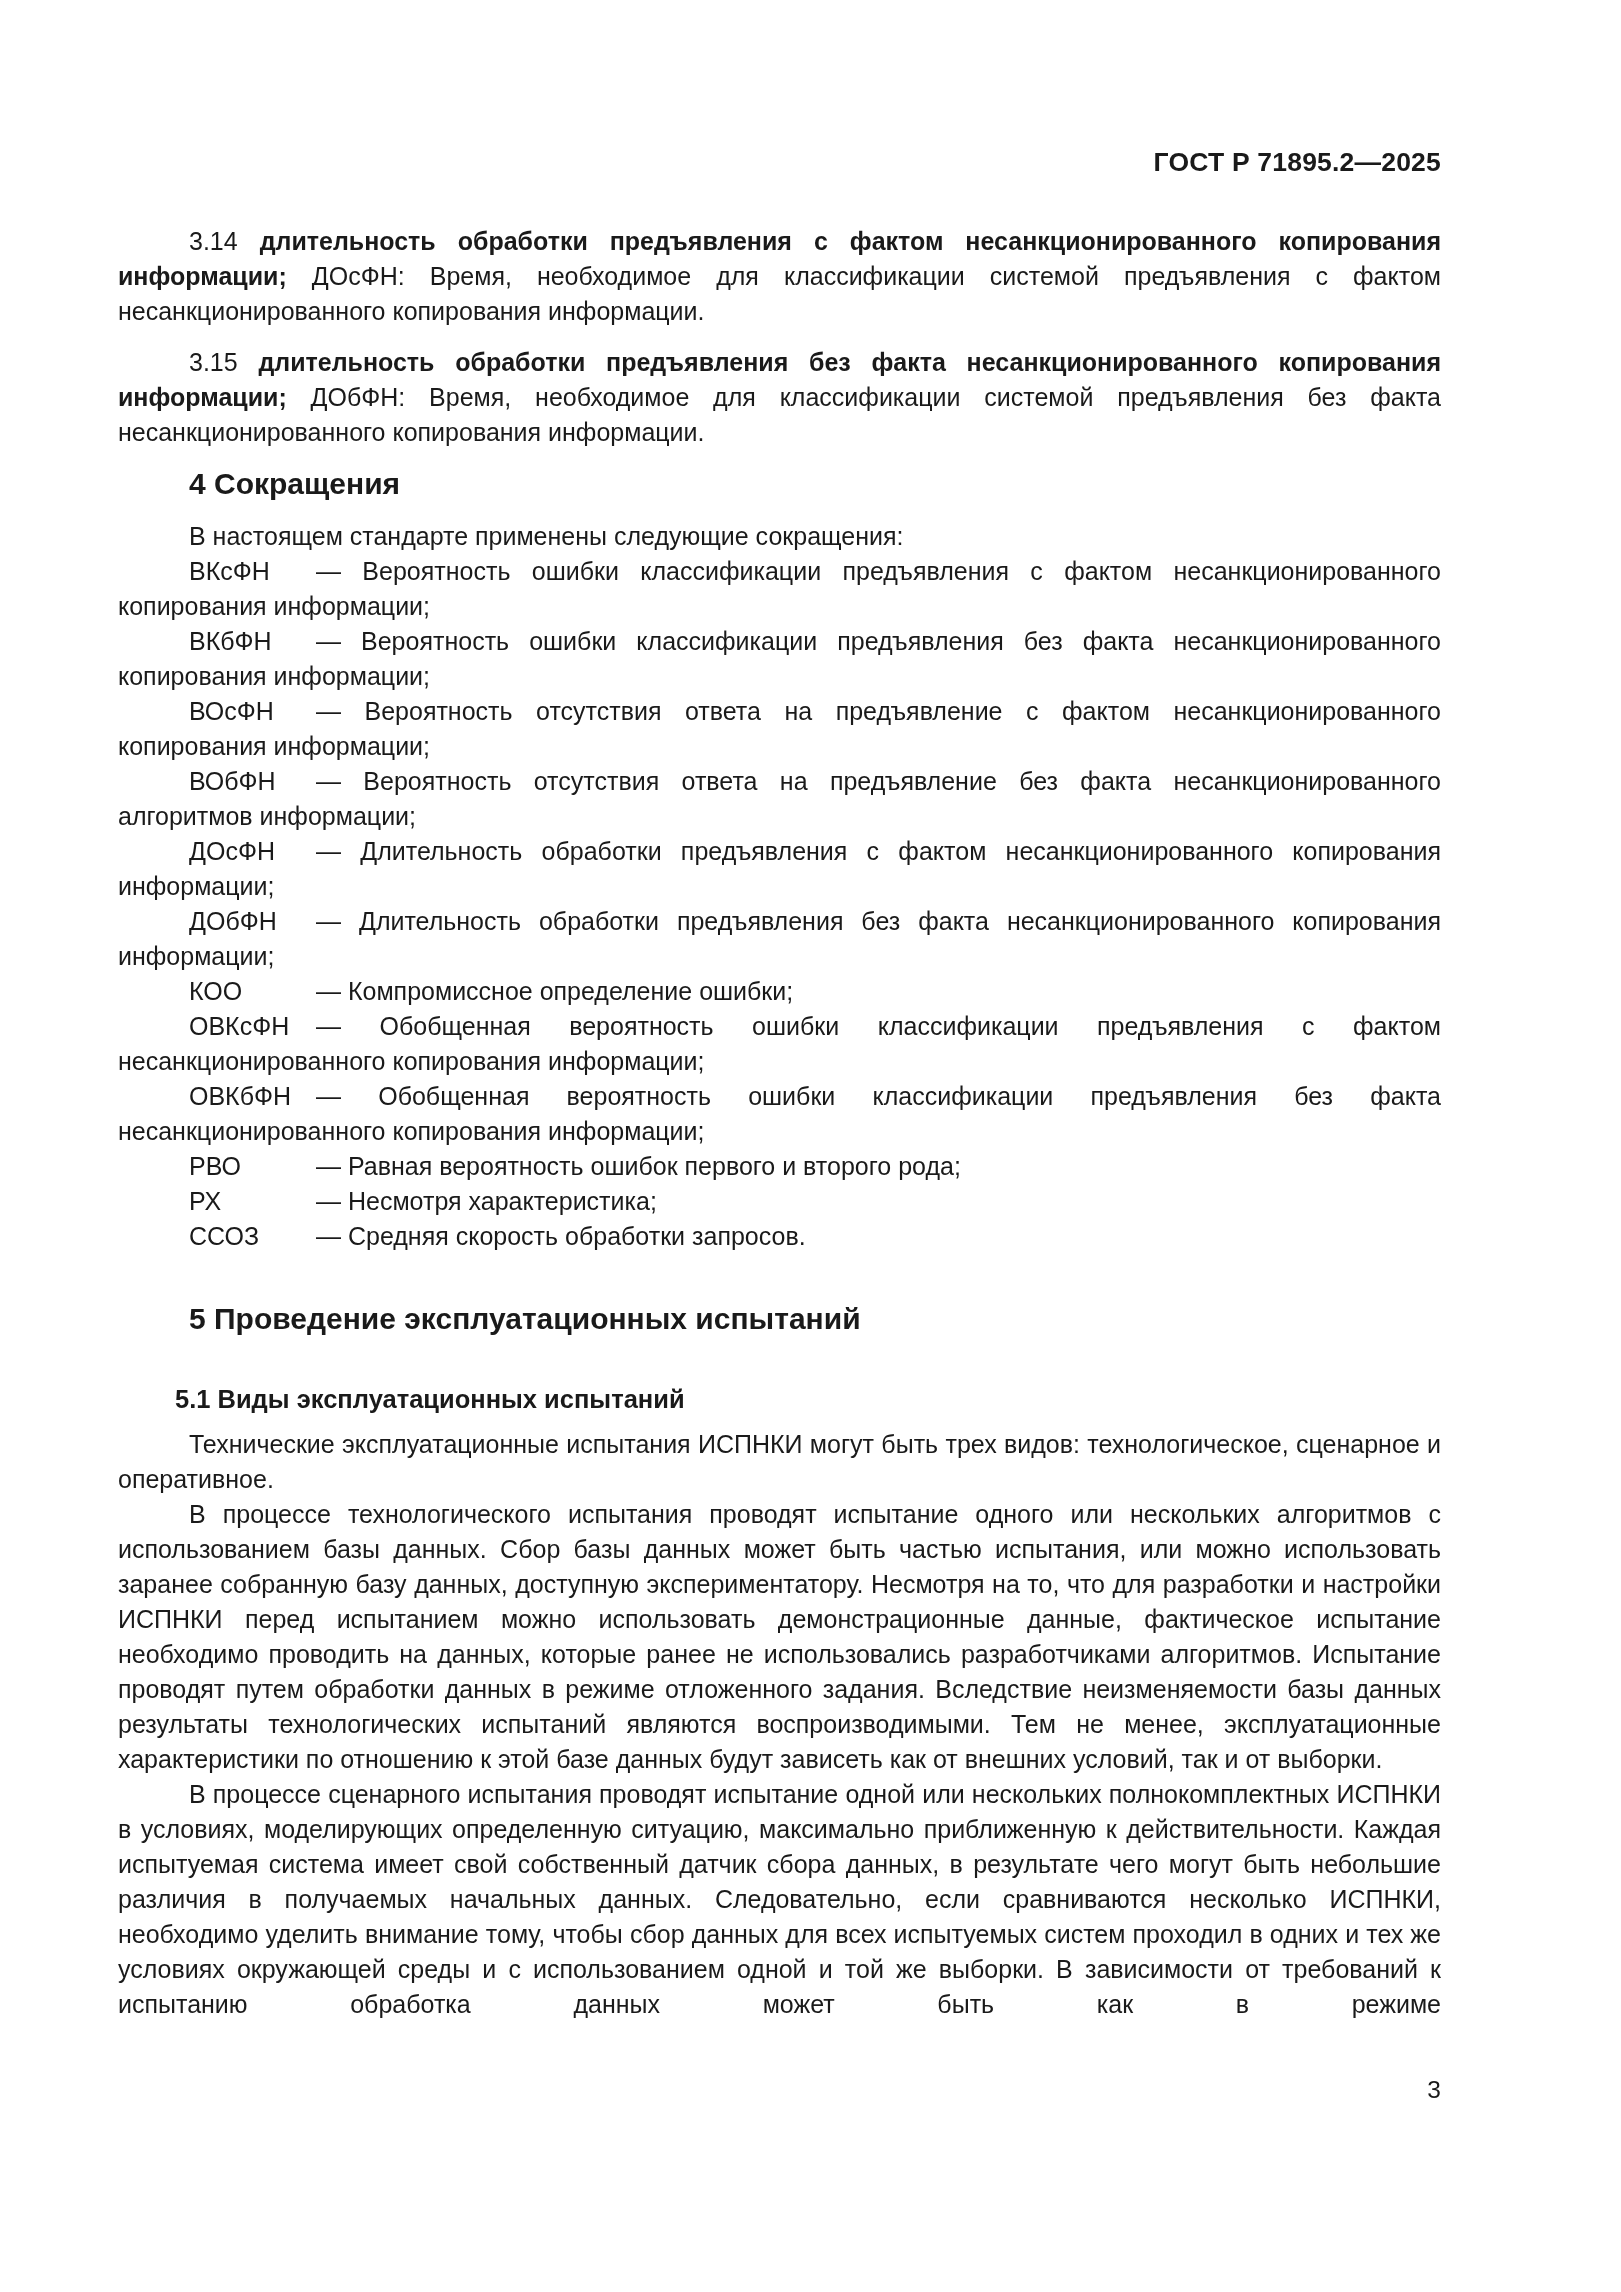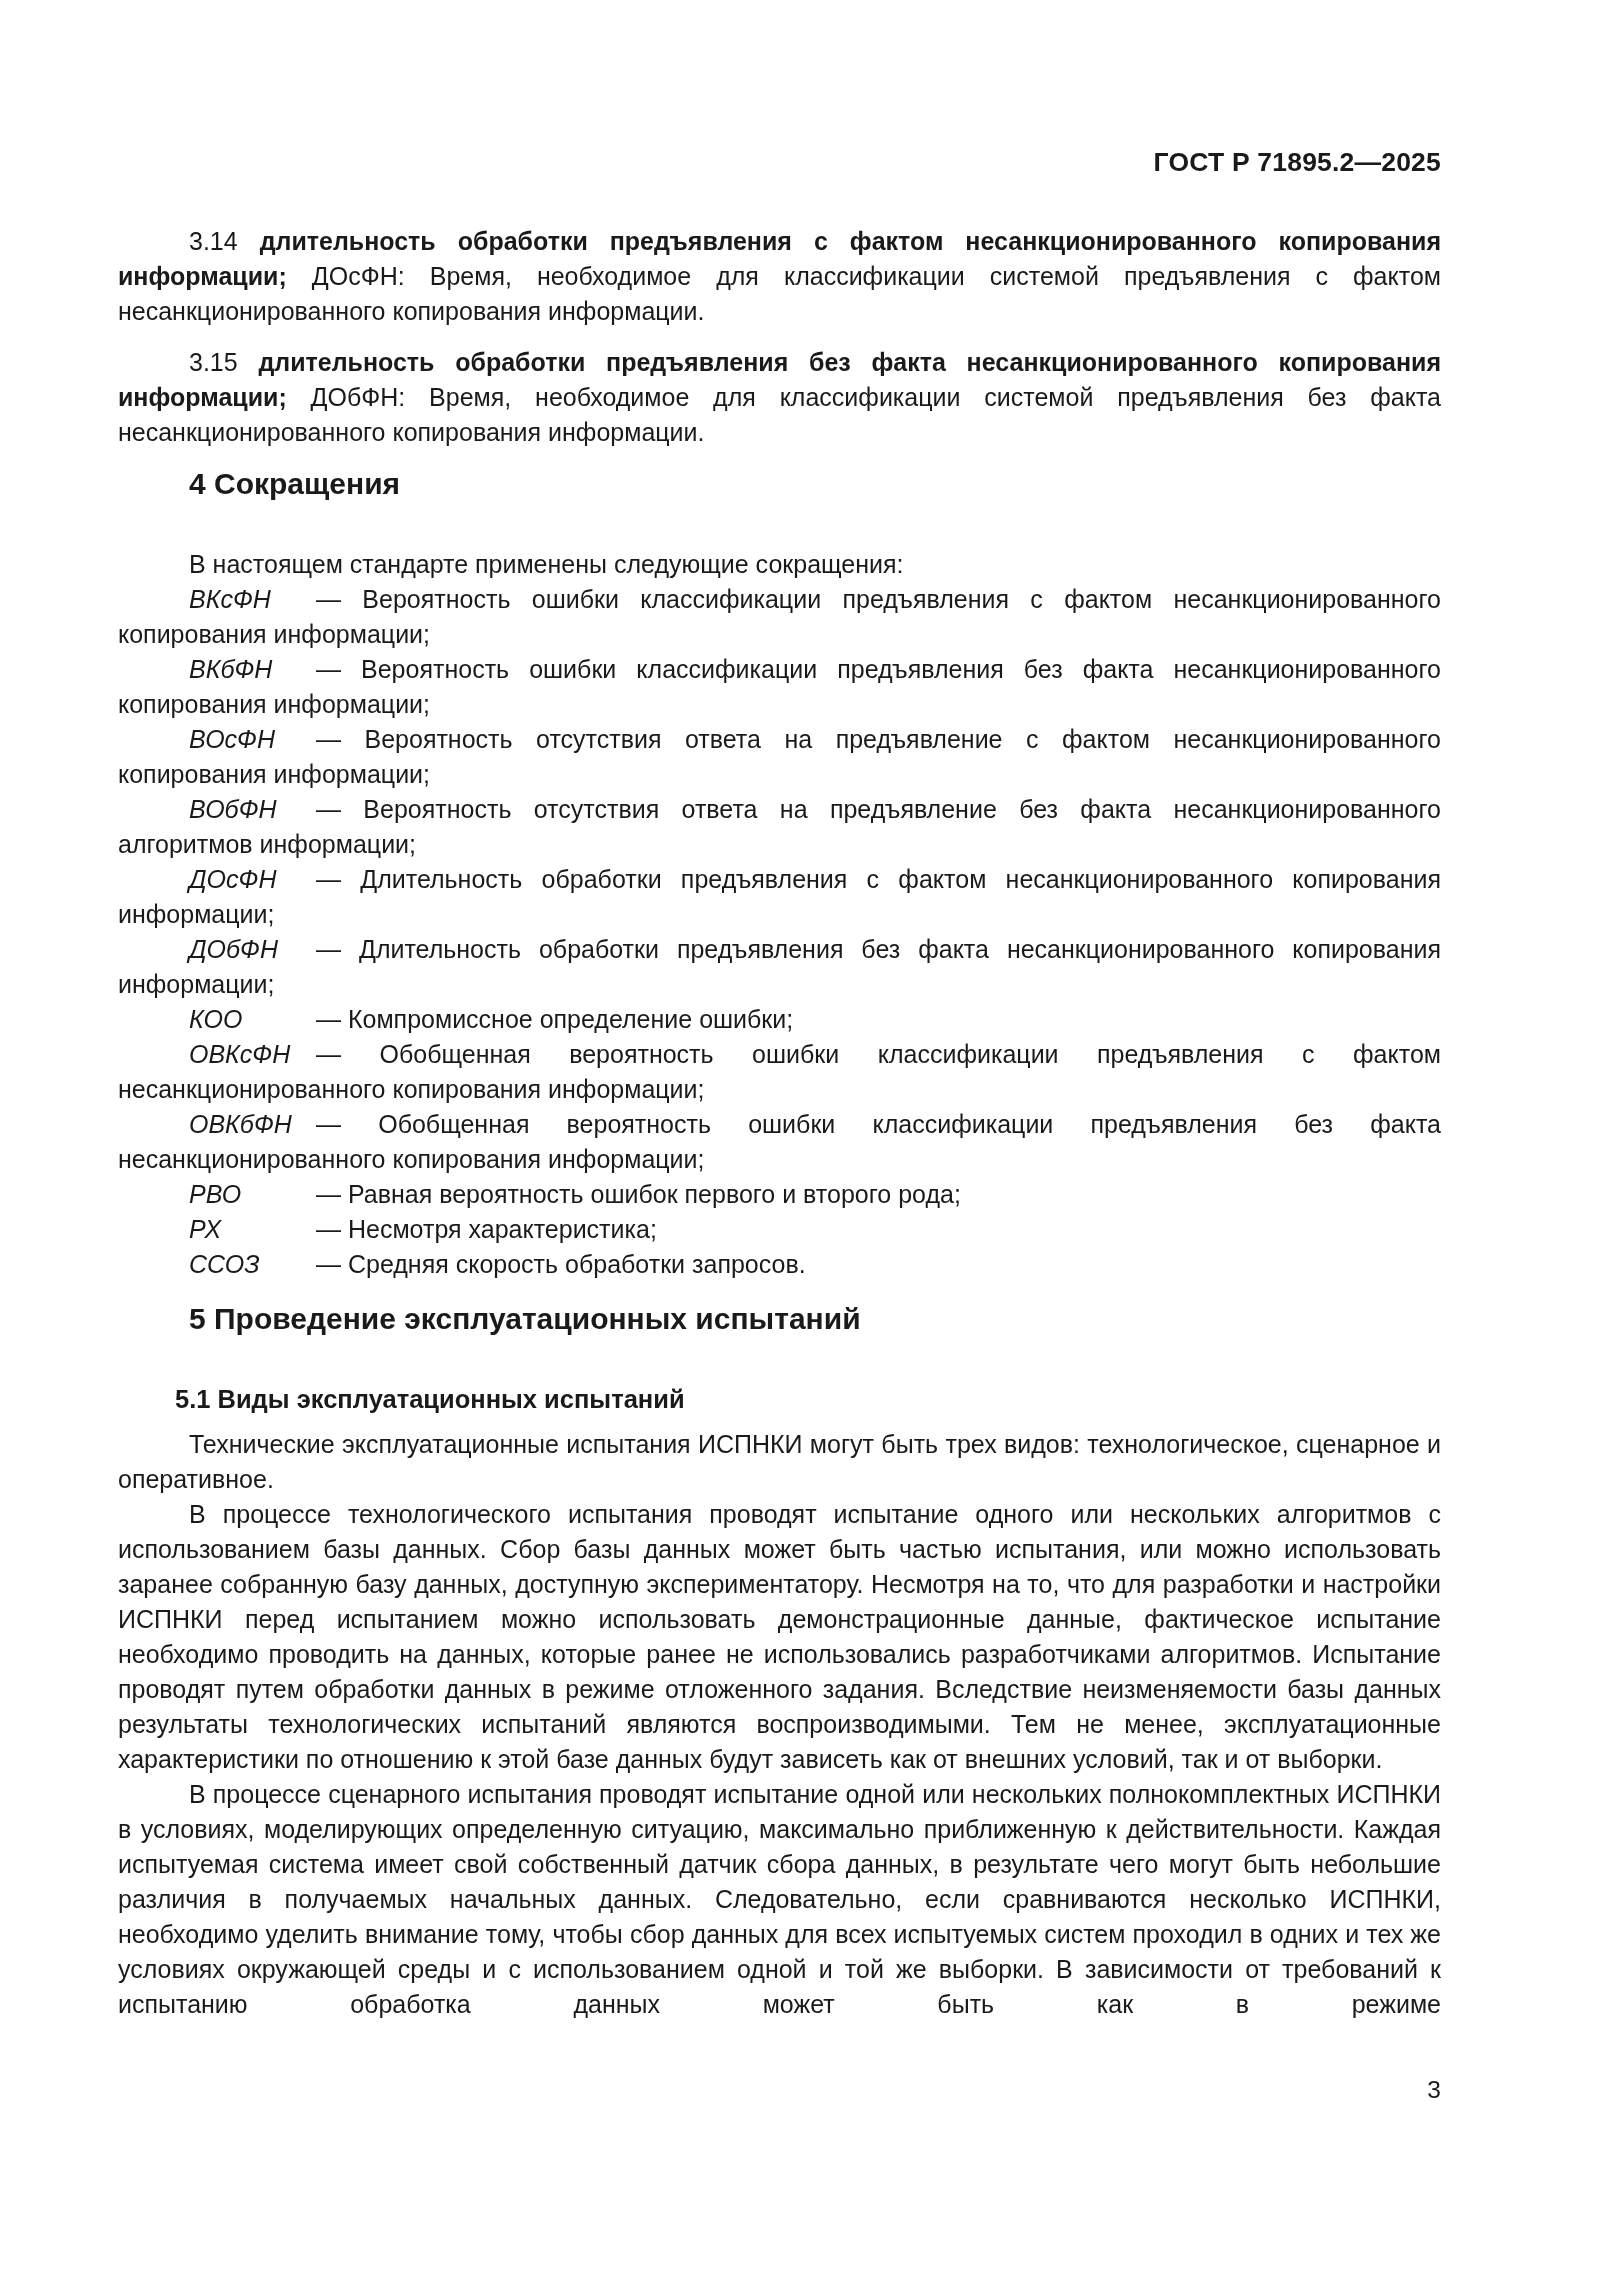--- a/index.html
+++ b/index.html
@@ -7,23 +7,23 @@
          font-family: "Liberation Sans", sans-serif; color: #1a1a1a; }
   .page { position: absolute; left: 118px; top: 0; width: 1323px; }
   .header { position: absolute; top: 147px; right: 0; font-weight: bold; font-size: 26.5px; letter-spacing: 0.2px; }
   .txt { font-size: 25px; line-height: 35px; text-align: justify; text-align-last: left; }
   .p { text-indent: 71px; margin: 0; }
   .b { font-weight: bold; }
   .defs { position: absolute; top: 224px; width: 1323px; }
   .def + .def { margin-top: 16px; }
   .h1 { position: absolute; left: 71px; font-weight: bold; font-size: 30px; }
   .h2 { position: absolute; left: 57px; font-weight: bold; font-size: 25.5px; }
-  .abbr-block { position: absolute; top: 547px; width: 1323px; }
+  .abbr-block { position: absolute; top: 519px; width: 1323px; }
   .abbr-row { display: block; text-indent: 71px; margin: 0; }
-  .abbr-key { display: inline-block; width: 127px; text-indent: 0; font-style: italic; }
+  .abbr-key { display: inline-block; width: 127px; text-indent: 0; }
   .section5 { position: absolute; top: 1427px; width: 1323px; }
   .pagenum { position: absolute; right: 0; top: 2076px; font-size: 24.5px; }
 </style>
 </head>
 <body>
 
 <div class="page">
 
   <div class="header">ГОСТ Р 71895.2—2025</div>
 

